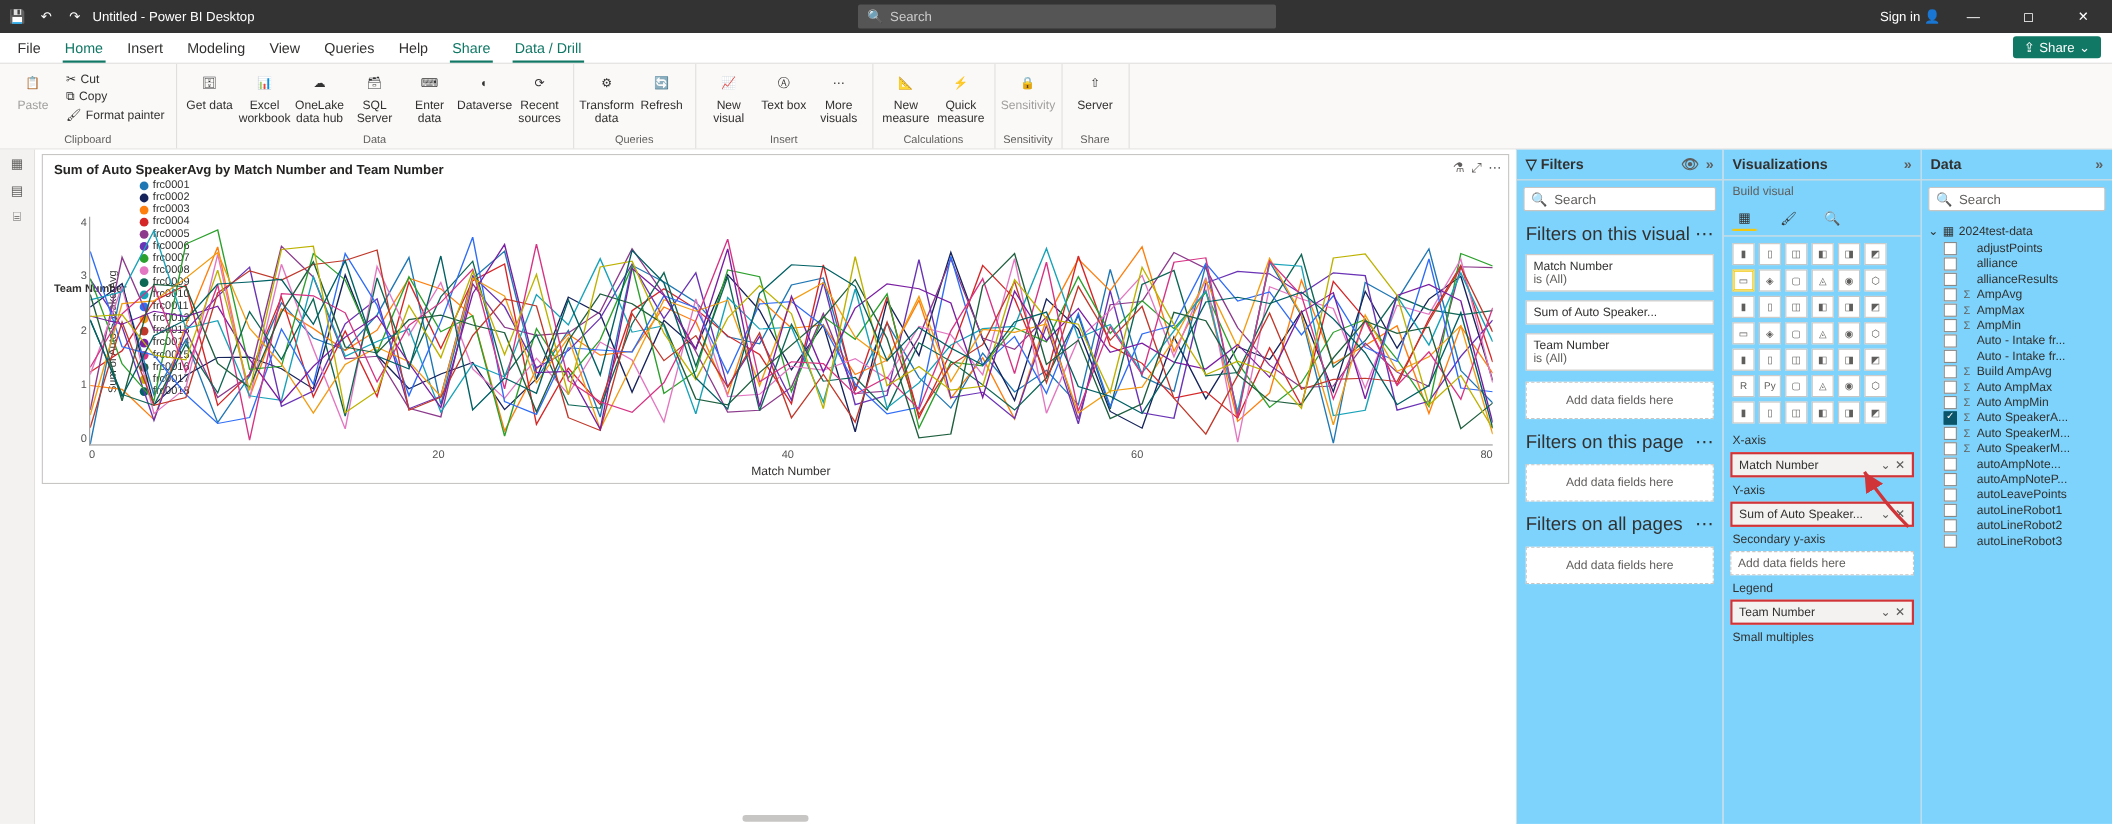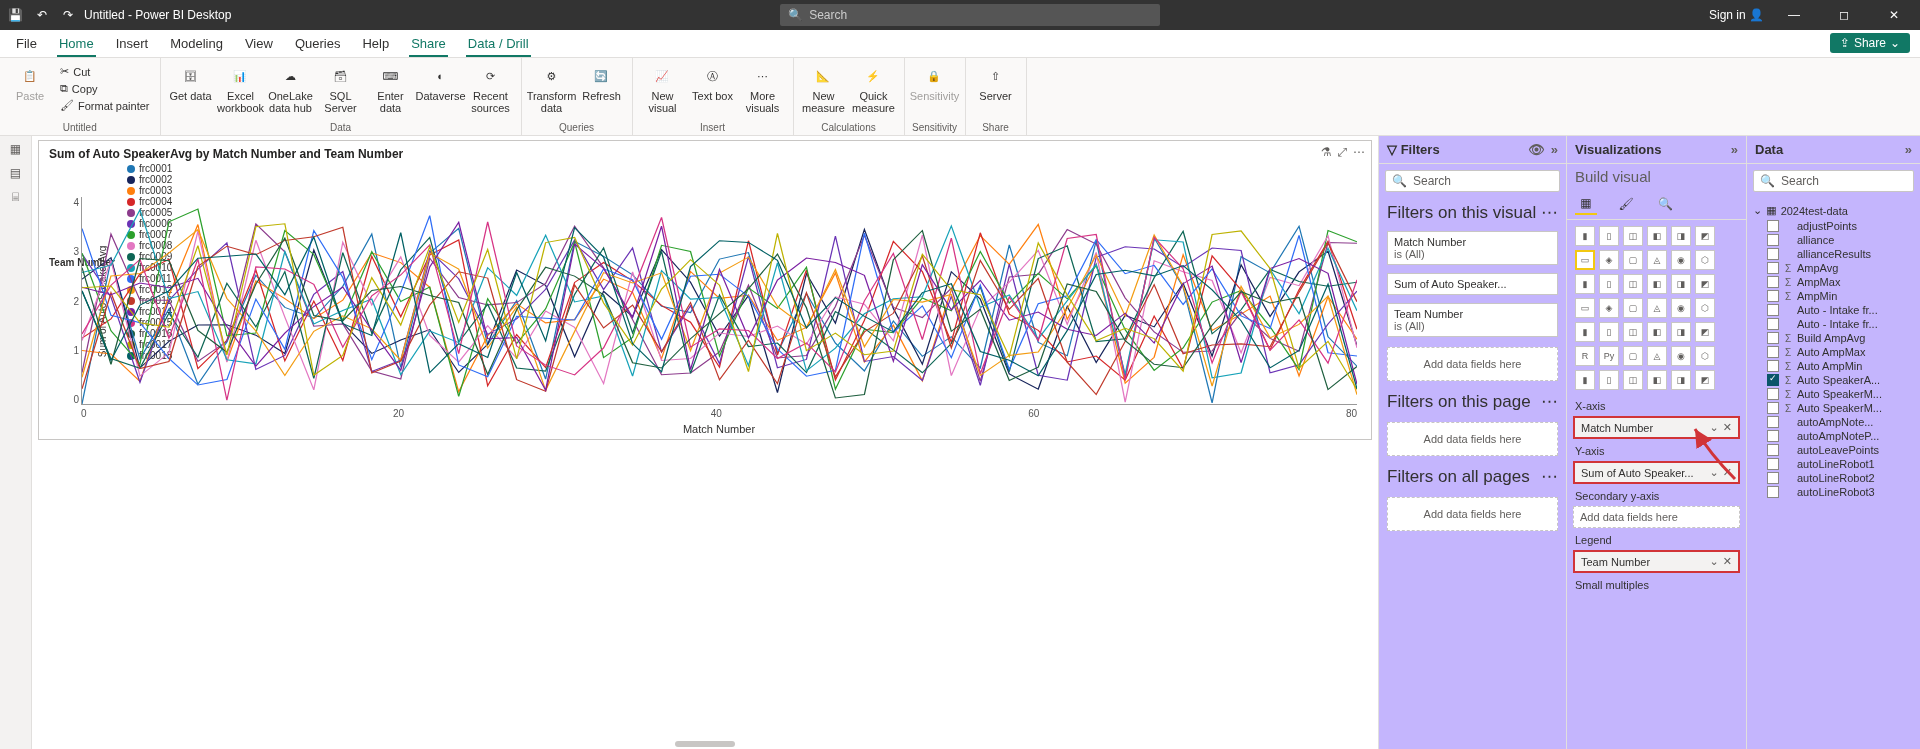--- a/index.html
+++ b/index.html
@@ -44,35 +44,35 @@
 .legend-sw { width:8px; height:8px; border-radius:50%; }
 .plot { position:absolute; top:56px; left:42px; right:14px; bottom:34px; border-left:1px solid #999; border-bottom:1px solid #999;}
 .y-ticks { position:absolute; left:30px; top:56px; bottom:34px; width:10px; display:flex; flex-direction:column; justify-content:space-between; align-items:flex-end; font-size:10px; color:#555;}
 .y-label { position:absolute; left:8px; top:56px; bottom:34px; width:14px; display:flex; align-items:center;}
 .y-label span { transform: rotate(-90deg); white-space:nowrap; font-size:10px; color:#333;}
 .x-ticks { position:absolute; left:42px; right:14px; bottom:20px; display:flex; justify-content:space-between; font-size:10px; color:#555;}
 .x-label { position:absolute; left:42px; right:14px; bottom:4px; text-align:center; font-size:11px;}
 svg.lines { width:100%; height:100%; }
 
 
-.pane { border-left: 1px solid #e1dfdd; background: #c4b5fd; display:flex; flex-direction:column; }
+.pane { border-left: 1px solid #e1dfdd; background: #7dd3fc; display:flex; flex-direction:column; }
 .filters-pane { width: 188px; }
 .viz-pane { width: 180px; }
 .data-pane { width: 174px; }
 .pane-header { display:flex; align-items:center; justify-content:space-between; padding: 6px 8px; font-weight:600; font-size:13px; border-bottom:1px solid #e1dfdd;}
 .pane-header .hicons { display:flex; gap:6px; color:#605e5c;}
 .searchbox { margin:6px; border:1px solid #c8c6c4; border-radius:2px; display:flex; align-items:center; padding:3px 6px; gap:6px; font-size:12px; color:#605e5c; background:#fff;}
 .filter-section-hdr{ display:flex; justify-content:space-between; align-items:center; padding:4px 8px; font-size:17px; color:#323130;}
 .filter-card { margin:4px 8px; border:1px solid #c8c6c4; background:#fff; padding:4px 6px; font-size:11px;}
 .filter-card .fname{ color:#323130;}
 .filter-card .fcond{ color:#605e5c;}
 .dropzone { margin:6px 8px; border:1px dashed #c8c6c4; background:#fff; padding:10px; text-align:center; font-size:11px; color:#605e5c;}
 
 
-.viz-sub { padding:4px 8px; font-size:15px; color:#605e5c;}
+.viz-sub { padding:4px 8px; font-size:11px; color:#605e5c;}
 .viz-tabs { display:flex; gap:18px; padding:4px 8px; border-bottom:1px solid #e1dfdd;}
 .viz-tab { width:22px; height:22px; display:flex; align-items:center; justify-content:center;}
 .viz-tab.active { border-bottom:2px solid #f2c811;}
 .viz-grid { display:grid; grid-template-columns: repeat(6, 20px); gap:4px; padding:6px 8px; }
 .viz-ico { width:20px; height:20px; border:1px solid #c8c6c4; background:#fff; font-size:9px; display:flex; align-items:center; justify-content:center; color:#605e5c;}
 .viz-ico.line { border-color:#f2c811; box-shadow: inset 0 0 0 1px #f2c811;}
 .viz-field-label { padding:4px 8px 2px 8px; font-size:11px; color:#323130;}
 .viz-field { margin:2px 6px; background:#f3f2f1; border:1px solid #c8c6c4; padding:3px 6px; font-size:11px; display:flex; justify-content:space-between; align-items:center;}
 .viz-field.highlight { border:2px solid #d13438;}
 .viz-field .vf-icons{ display:flex; gap:4px; color:#605e5c;}
@@ -149,21 +149,21 @@
         <div class="rbtn-small">
             <span>⧉</span>
             <span>Copy</span>
           </div>
         <div class="rbtn-small">
             <span>🖌</span>
             <span>Format painter</span>
           </div>
       </div>
     </div>
-    <div class="rgroup-label">Untitled</div>
+    <div class="rgroup-label">Clipboard</div>
   </div>
   <div class="rgroup">
     <div class="rgroup-row">
       <div class="rbtn">
           <span class="ricon">🗄</span>
           <span>Get data</span>
         </div>
       <div class="rbtn">
           <span class="ricon">📊</span>
           <span>Excel workbook</span>

